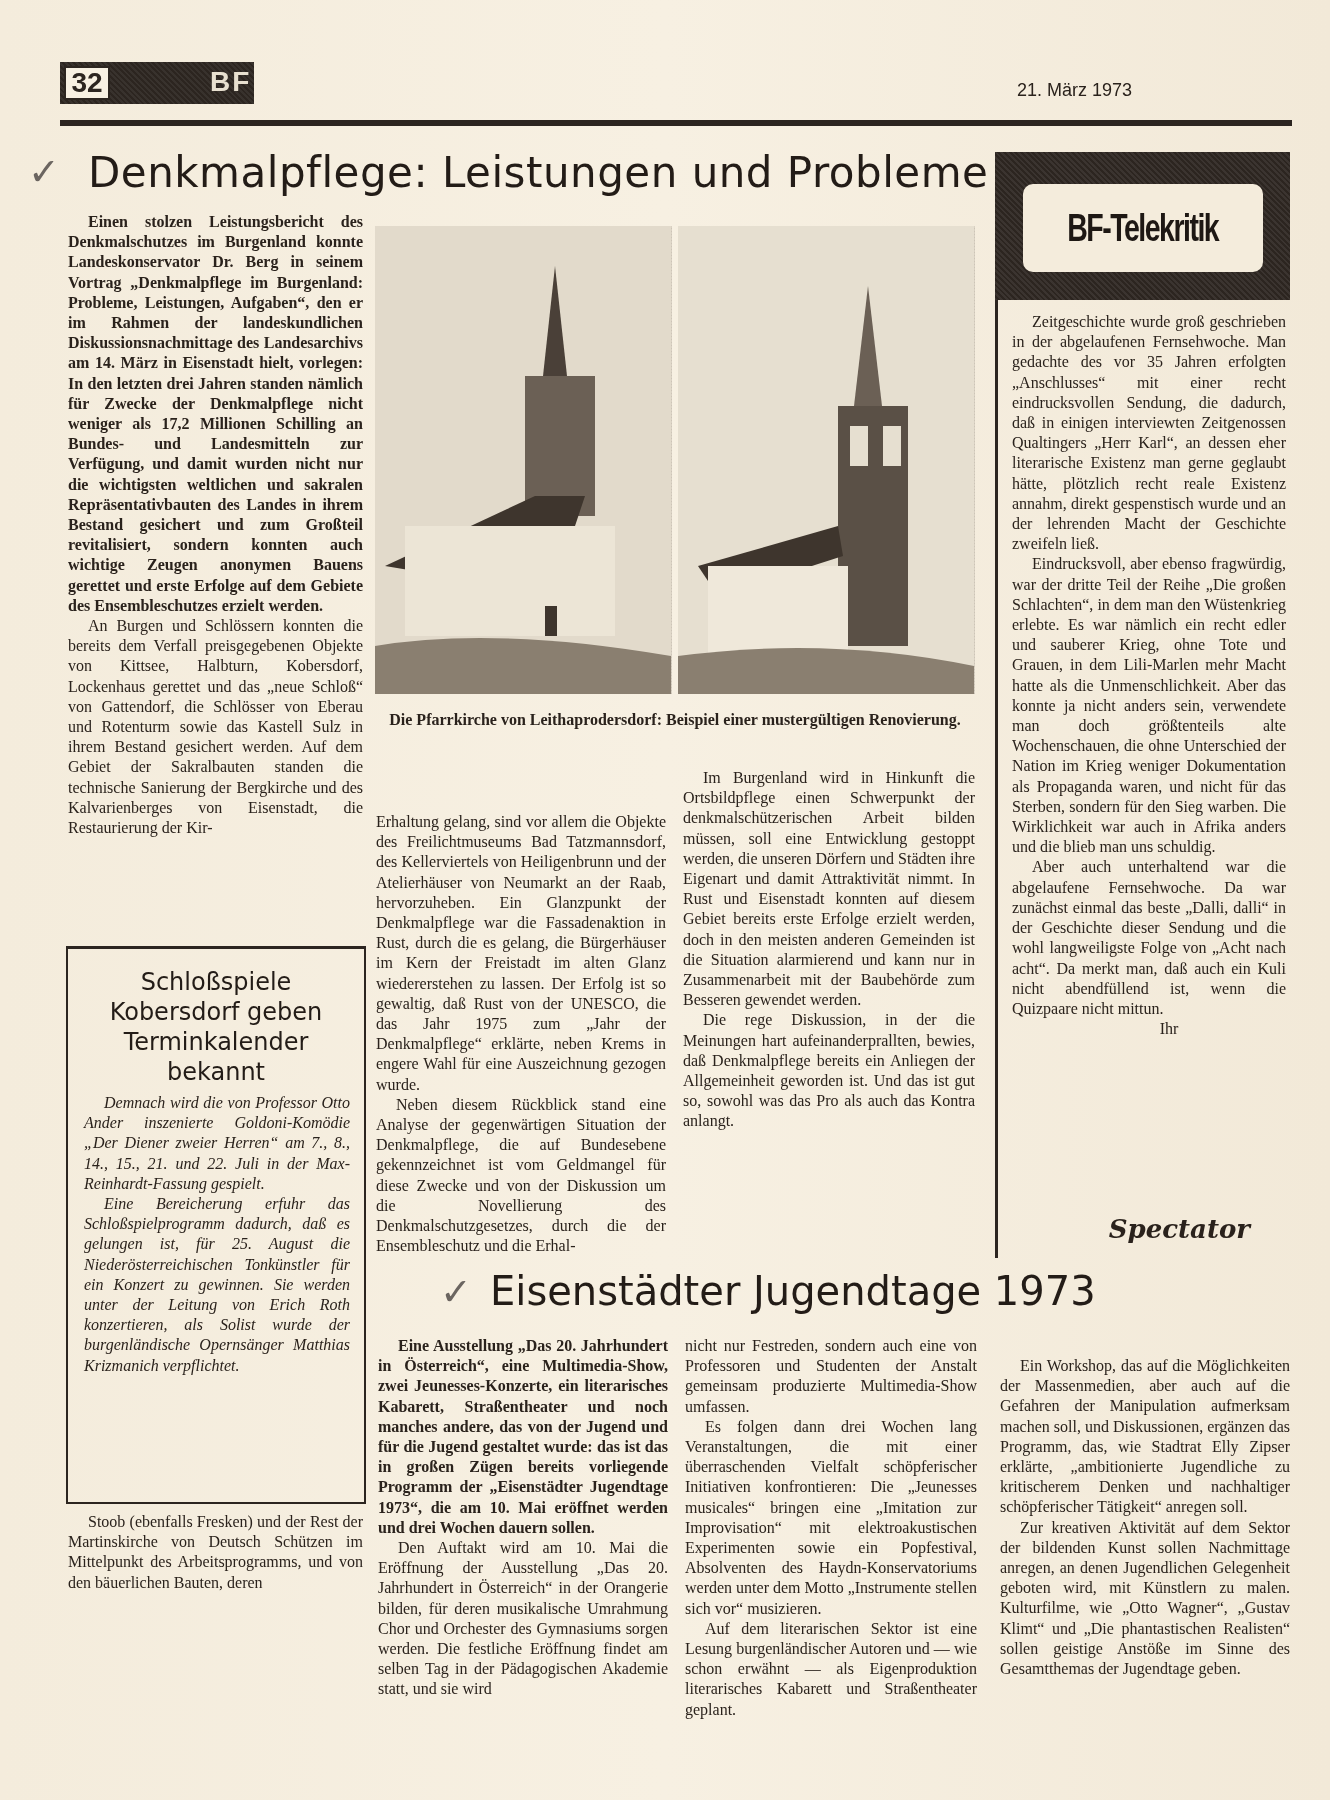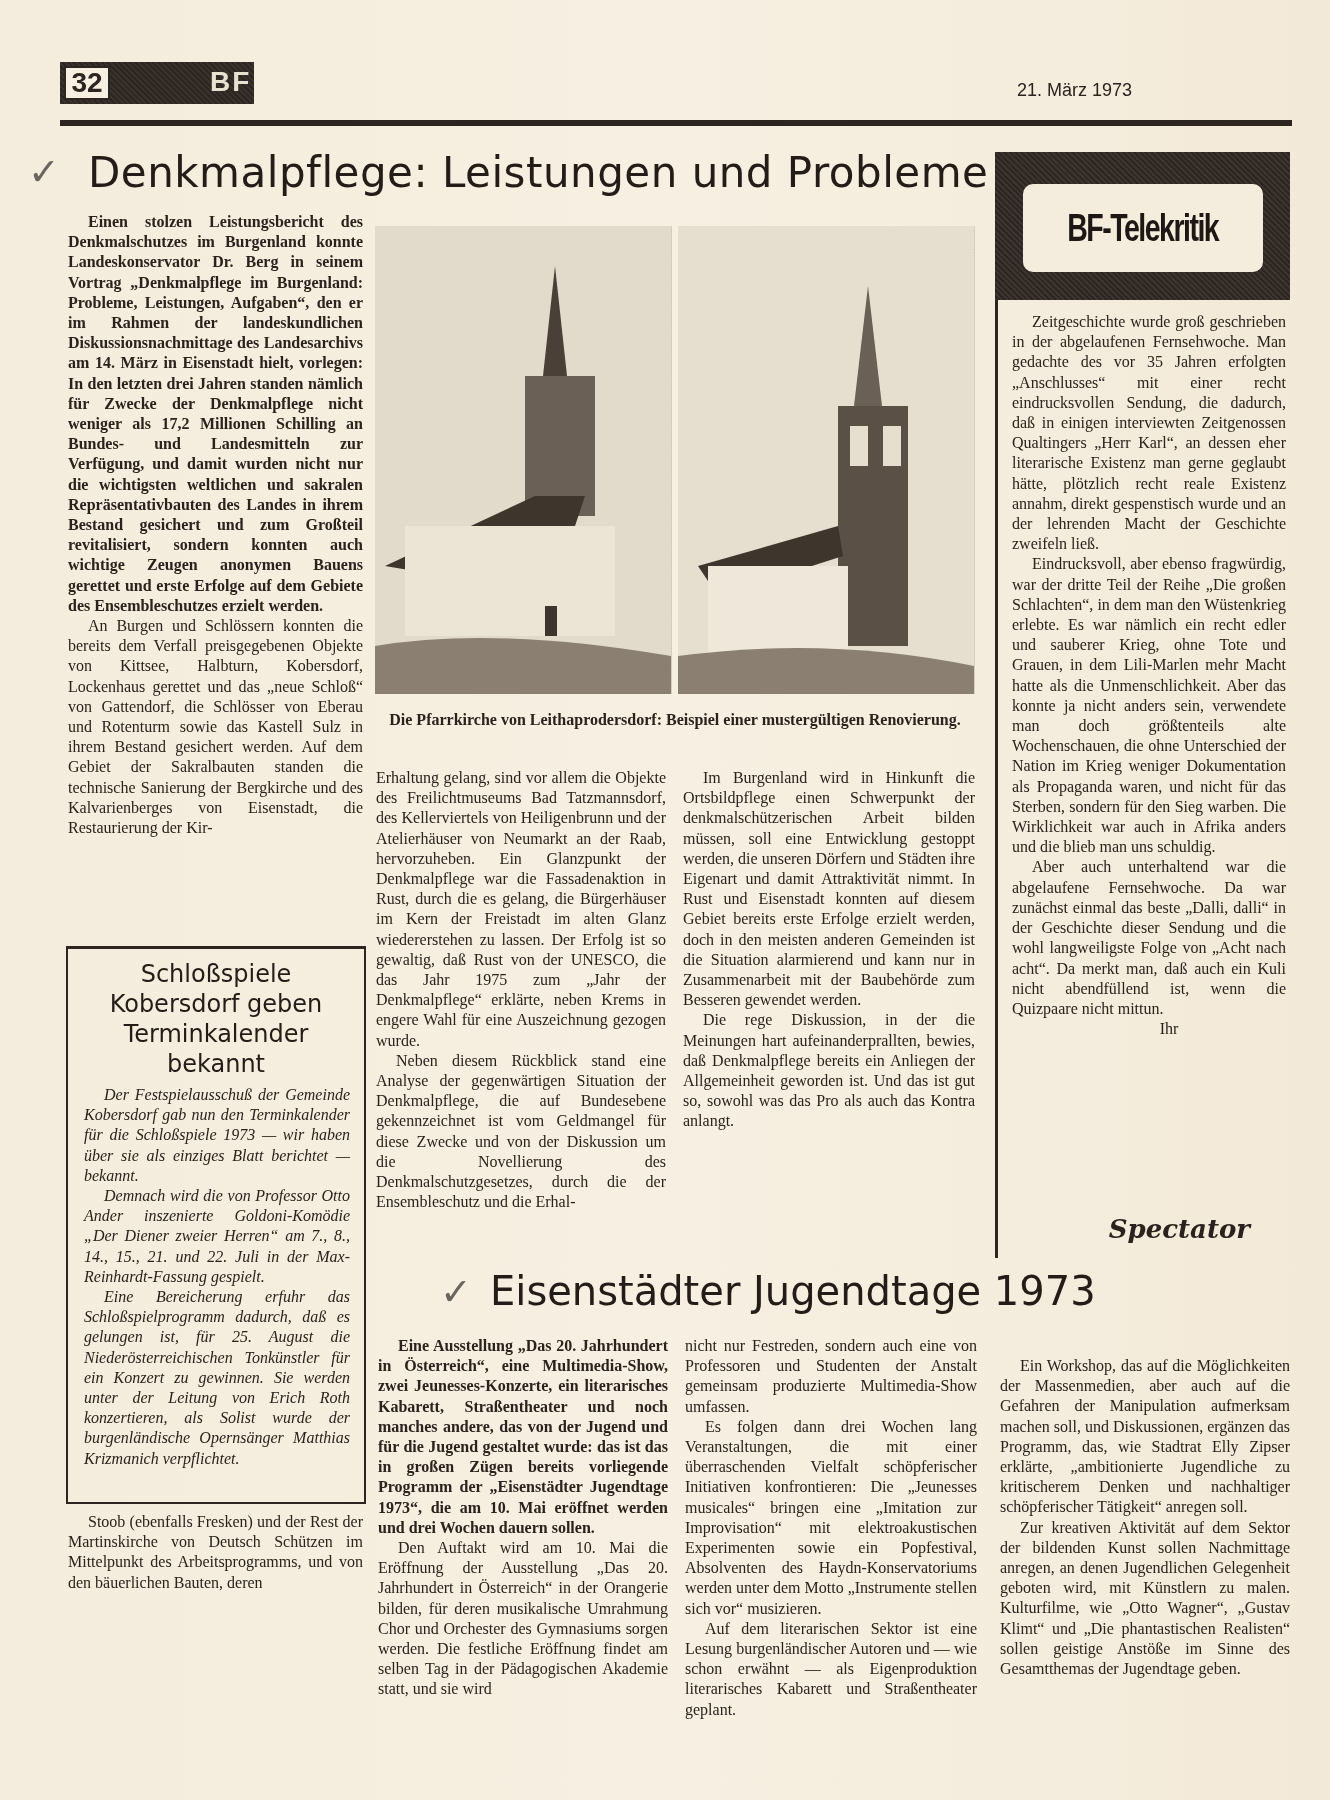--- a/index.html
+++ b/index.html
@@ -39,21 +39,21 @@
   
   .telebox { left: 995px; top: 152px; width: 295px; height: 148px; background: #2c2520;
     background-image: repeating-linear-gradient(45deg, rgba(255,255,255,0.07) 0 2px, transparent 2px 4px); }
   .teleinner { left: 28px; top: 32px; width: 240px; height: 88px; background: #f4ecdc; border-radius: 10px;
     display: flex; align-items: center; justify-content: center; }
   .teletitle { font: bold 38px "Liberation Sans", sans-serif; color: #1e1814; letter-spacing: -2px; transform: scaleX(0.75); }
   .telebody { left: 995px; top: 300px; width: 295px; height: 958px; border-left: 3px solid #2c2520; }
   .signature { right: 40px; bottom: 14px; font: italic bold 26px "DejaVu Serif", serif; }
 
   .infobox { left: 66px; top: 946px; width: 300px; height: 558px; border: 2px solid #2c2520; border-top-width: 3px; }
-  .infohead { text-align: center; font: 24px/30px "DejaVu Sans", sans-serif; margin-top: 10px; color: #231c17; }
+  .infohead { text-align: center; font: 24px/30px "DejaVu Sans", sans-serif; margin-top: 18px; color: #231c17; }
 </style>
 </head>
 <body>
 
 <div class="page">
 
   <div class="abs pagebox">
     <div class="abs pagenum">32</div>
     <div class="abs bf">BF</div>
   </div>
@@ -64,21 +64,20 @@
   <div class="abs headline1">Denkmalpflege: Leistungen und Probleme</div>
 
   <div class="col serif" style="left:68px;top:212px;width:295px;">
     <p class="bold">Einen stolzen Leistungsbericht des Denkmalschutzes im Burgenland konnte Landeskonservator Dr. Berg in seinem Vortrag „Denkmalpflege im Burgenland: Probleme, Leistungen, Aufgaben“, den er im Rahmen der landeskundlichen Diskussionsnachmittage des Landesarchivs am 14. März in Eisenstadt hielt, vorlegen: In den letzten drei Jahren standen nämlich für Zwecke der Denkmalpflege nicht weniger als 17,2 Millionen Schilling an Bundes- und Landesmitteln zur Verfügung, und damit wurden nicht nur die wichtigsten weltlichen und sakralen Repräsentativbauten des Landes in ihrem Bestand gesichert und zum Großteil revitalisiert, sondern konnten auch wichtige Zeugen anonymen Bauens gerettet und erste Erfolge auf dem Gebiete des Ensembleschutzes erzielt werden.</p>
     <p>An Burgen und Schlössern konnten die bereits dem Verfall preisgegebenen Objekte von Kittsee, Halbturn, Kobersdorf, Lockenhaus gerettet und das „neue Schloß“ von Gattendorf, die Schlösser von Eberau und Rotenturm sowie das Kastell Sulz in ihrem Bestand gesichert werden. Auf dem Gebiet der Sakralbauten standen die technische Sanierung der Bergkirche und des Kalvarienberges von Eisenstadt, die Restaurierung der Kir-</p>
   </div>
 
   <div class="abs infobox">
     <div class="infohead" style="padding:0 18px;">Schloßspiele Kobersdorf geben Terminkalender bekannt</div>
     <div class="col serif ital" style="position:relative;margin:6px 14px 0 16px;font-size:16px;line-height:20.2px;">
-      <p>Der Festspielausschuß der Gemeinde Kobersdorf gab nun den Terminkalender für die Schloßspiele 1973 — wir haben über sie als einziges Blatt berichtet — bekannt.</p>
       <p>Demnach wird die von Professor Otto Ander inszenierte Goldoni-Komödie „Der Diener zweier Herren“ am 7., 8., 14., 15., 21. und 22. Juli in der Max-Reinhardt-Fassung gespielt.</p>
       <p>Eine Bereicherung erfuhr das Schloßspielprogramm dadurch, daß es gelungen ist, für 25. August die Niederösterreichischen Tonkünstler für ein Konzert zu gewinnen. Sie werden unter der Leitung von Erich Roth konzertieren, als Solist wurde der burgenländische Opernsänger Matthias Krizmanich verpflichtet.</p>
     </div>
   </div>
 
   <div class="col serif" style="left:68px;top:1512px;width:295px;">
     <p>Stoob (ebenfalls Fresken) und der Rest der Martinskirche von Deutsch Schützen im Mittelpunkt des Arbeitsprogramms, und von den bäuerlichen Bauten, deren</p>
   </div>
 
   <div class="abs photo">
@@ -101,21 +100,21 @@
         <rect x="172" y="200" width="18" height="40" fill="#e6dfd0"></rect>
         <rect x="205" y="200" width="18" height="40" fill="#e6dfd0"></rect>
         <polygon points="20,340 160,300 165,330 40,370" fill="#3e352d"></polygon>
         <rect x="30" y="340" width="140" height="90" fill="#efe8da"></rect>
         <path d="M0,430 Q150,410 296,440 L296,468 L0,468 Z" fill="#8a7f70"></path>
       </svg>
     </div>
   </div>
   <div class="abs caption">Die Pfarrkirche von Leithaprodersdorf: Beispiel einer mustergültigen Renovierung.</div>
 
-  <div class="col serif" style="left:376px;top:768px;width:290px;">
+  <div class="col serif" style="left:376px;top:812px;width:290px;">
     <p class="noindent">Erhaltung gelang, sind vor allem die Objekte des Freilichtmuseums Bad Tatzmannsdorf, des Kellerviertels von Heiligenbrunn und der Atelierhäuser von Neumarkt an der Raab, hervorzuheben. Ein Glanzpunkt der Denkmalpflege war die Fassadenaktion in Rust, durch die es gelang, die Bürgerhäuser im Kern der Freistadt im alten Glanz wiedererstehen zu lassen. Der Erfolg ist so gewaltig, daß Rust von der UNESCO, die das Jahr 1975 zum „Jahr der Denkmalpflege“ erklärte, neben Krems in engere Wahl für eine Auszeichnung gezogen wurde.</p>
     <p>Neben diesem Rückblick stand eine Analyse der gegenwärtigen Situation der Denkmalpflege, die auf Bundesebene gekennzeichnet ist vom Geldmangel für diese Zwecke und von der Diskussion um die Novellierung des Denkmalschutzgesetzes, durch die der Ensembleschutz und die Erhal-</p>
   </div>
   <div class="col serif" style="left:683px;top:768px;width:292px;">
     <p>Im Burgenland wird in Hinkunft die Ortsbildpflege einen Schwerpunkt der denkmalschützerischen Arbeit bilden müssen, soll eine Entwicklung gestoppt werden, die unseren Dörfern und Städten ihre Eigenart und damit Attraktivität nimmt. In Rust und Eisenstadt konnten auf diesem Gebiet bereits erste Erfolge erzielt werden, doch in den meisten anderen Gemeinden ist die Situation alarmierend und kann nur in Zusammenarbeit mit der Baubehörde zum Besseren gewendet werden.</p>
     <p>Die rege Diskussion, in der die Meinungen hart aufeinanderprallten, bewies, daß Denkmalpflege bereits ein Anliegen der Allgemeinheit geworden ist. Und das ist gut so, sowohl was das Pro als auch das Kontra anlangt.</p>
   </div>
 
   <div class="abs telebox">
     <div class="abs teleinner">

